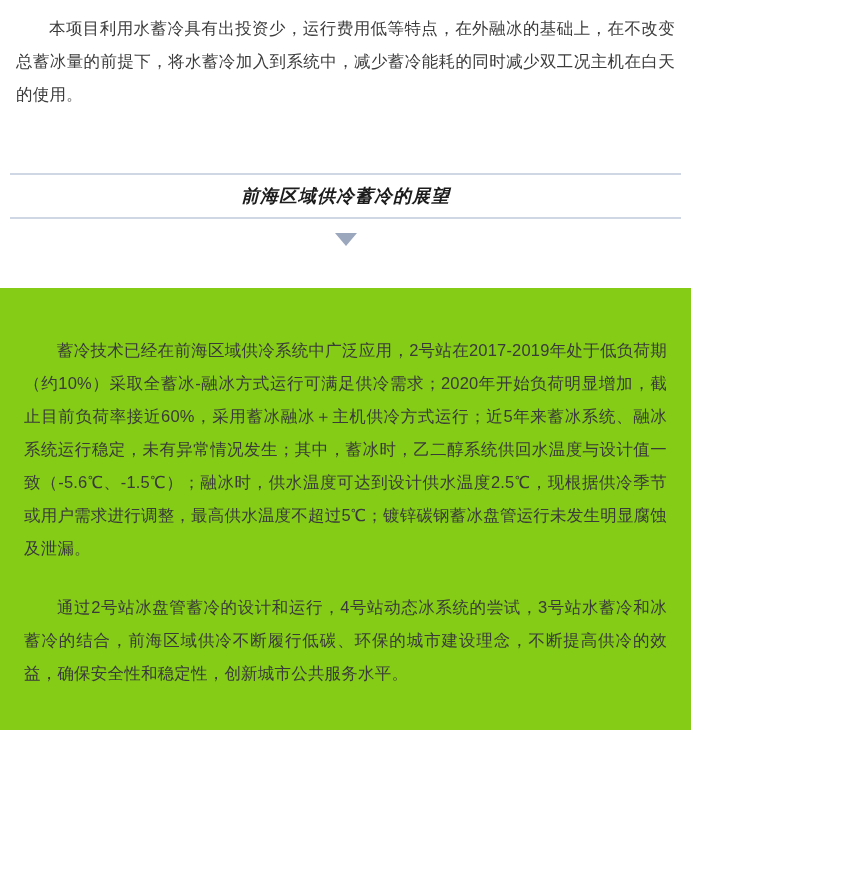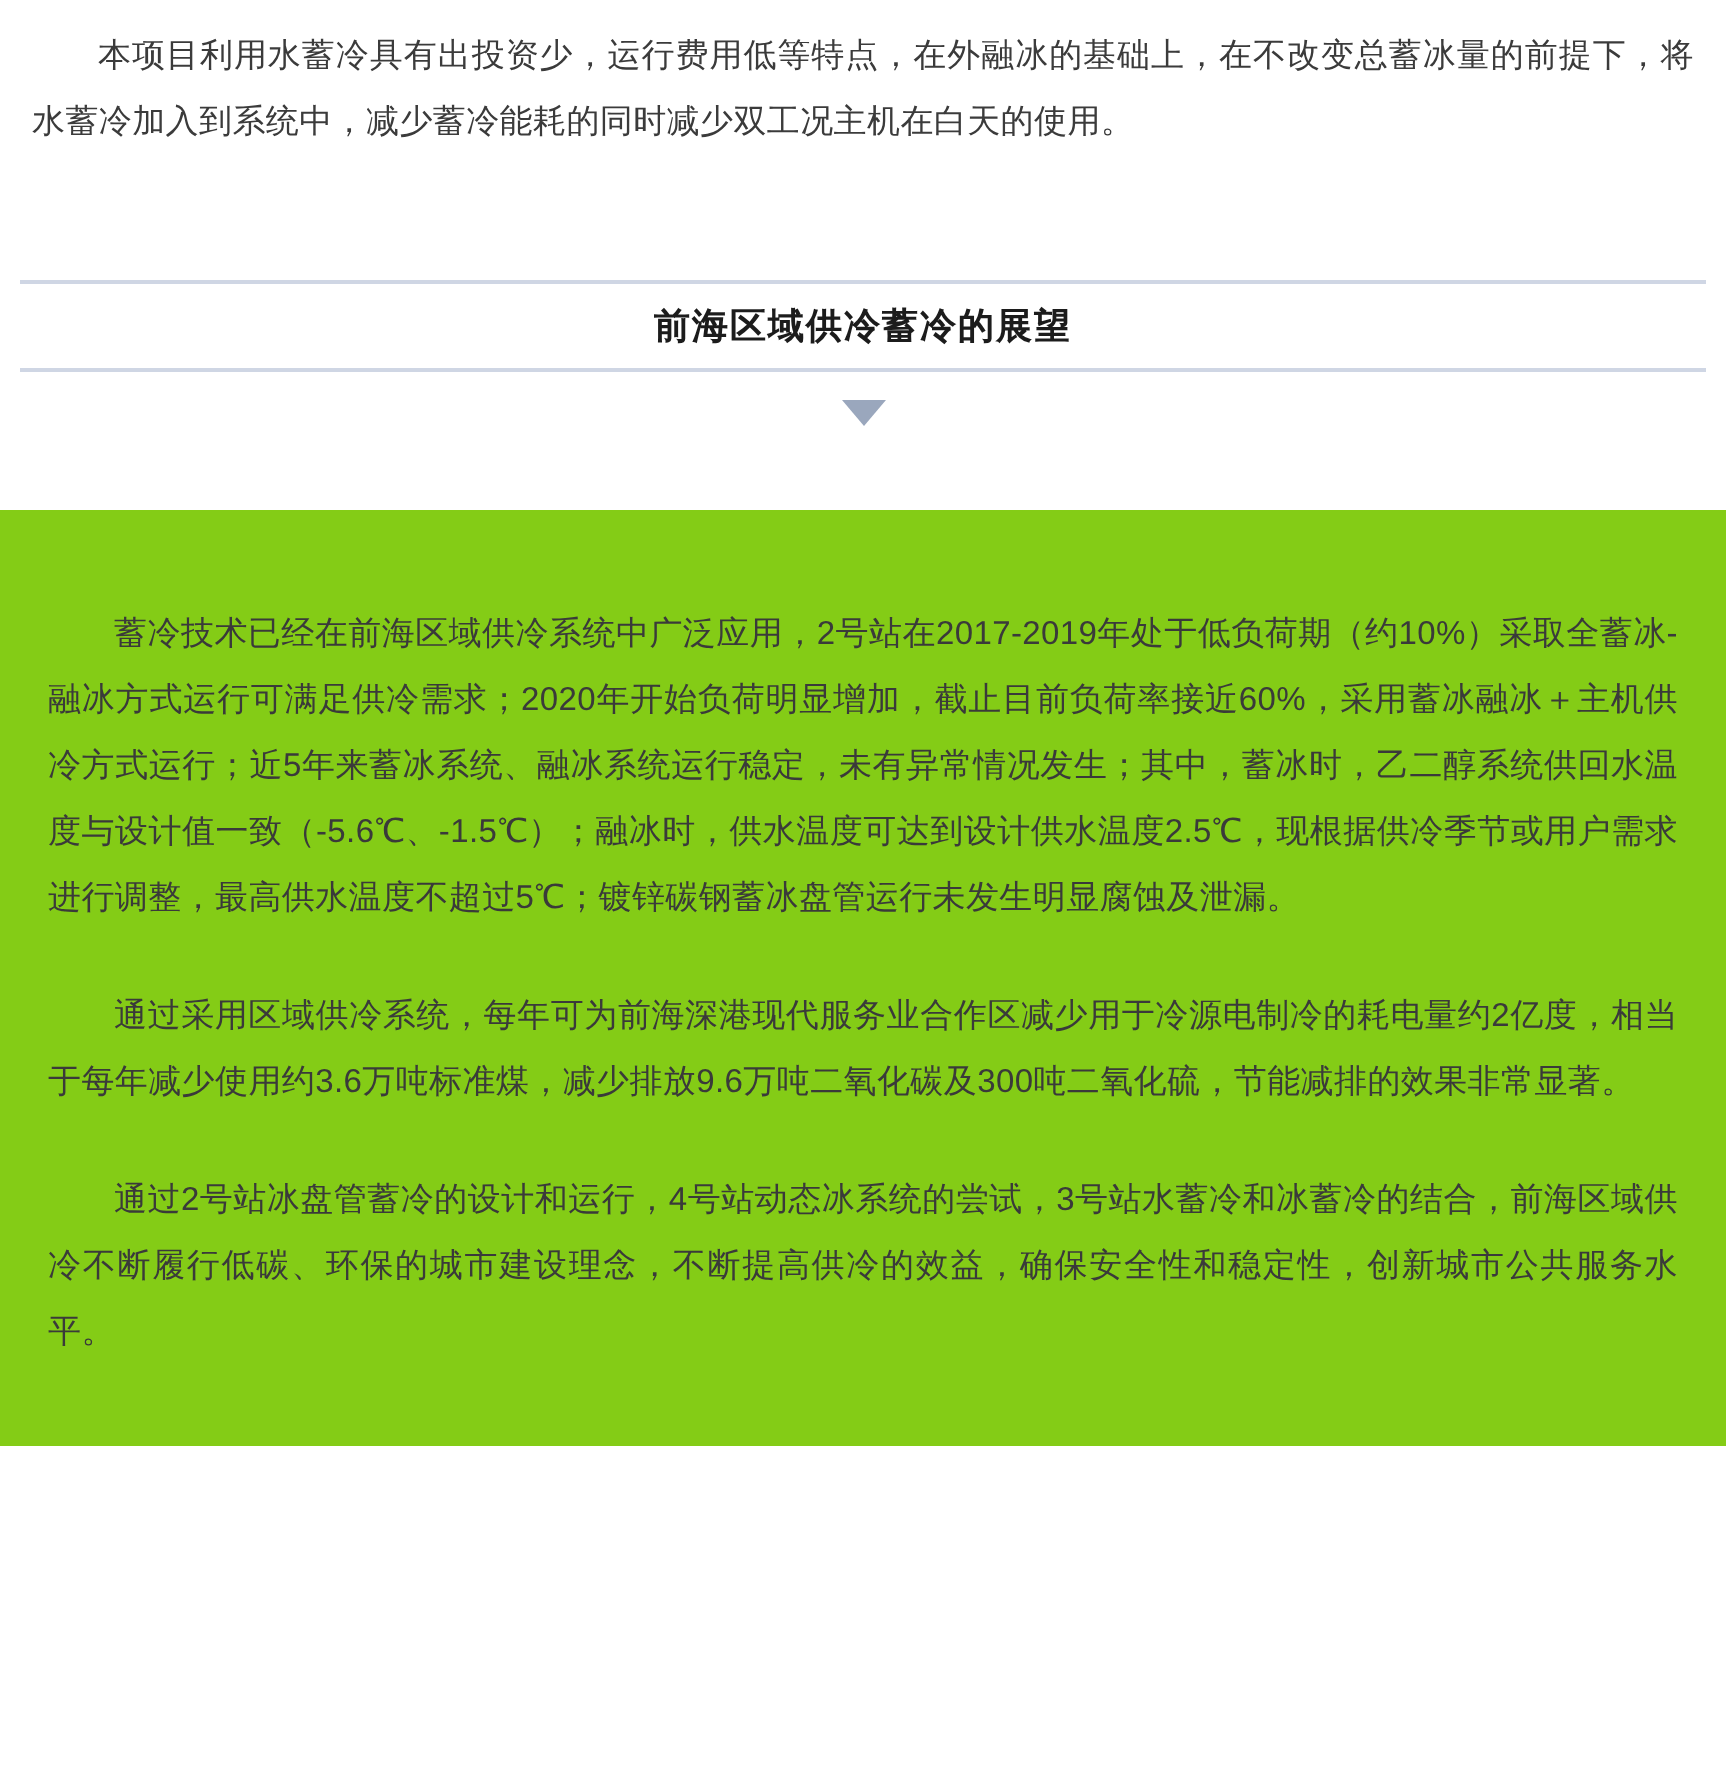--- a/index.html
+++ b/index.html
@@ -8,38 +8,39 @@
     background: #ffffff;
   }
   body {
     width: 863px;
     min-height: 887px;
     font-family: "Liberation Sans", sans-serif;
     color: #333333;
     -webkit-font-smoothing: antialiased;
   }
   .page {
-    width: 863px;
+    width: 691px;
     box-sizing: border-box;
   }
   .intro-block {
     padding: 12px 16px 6px 16px;
   }
   p.para {
     margin: 0 0 18px 0;
     font-size: 16.5px;
     line-height: 2.0;
     text-align: justify;
     text-indent: 2em;
     color: #3b3b3b;
     letter-spacing: 0.2px;
   }
   .section-heading-wrap {
     margin: 22px 0 0 0;
     padding: 16px 10px;
+    font-style: italic;
   }
   .section-heading {
     position: relative;
     border-top: 2px solid #cfd6e4;
     border-bottom: 2px solid #cfd6e4;
     padding: 9px 0;
     text-align: center;
   }
   .section-heading .title {
     font-size: 18px;
@@ -80,17 +81,16 @@
 
   <div class="section-heading-wrap">
     <div class="section-heading">
       <span class="title">前海区域供冷蓄冷的展望</span>
     </div>
     <div class="arrow-down"></div>
   </div>
 
   <div class="body-panel">
     <p class="para">蓄冷技术已经在前海区域供冷系统中广泛应用，2号站在2017-2019年处于低负荷期（约10%）采取全蓄冰-融冰方式运行可满足供冷需求；2020年开始负荷明显增加，截止目前负荷率接近60%，采用蓄冰融冰＋主机供冷方式运行；近5年来蓄冰系统、融冰系统运行稳定，未有异常情况发生；其中，蓄冰时，乙二醇系统供回水温度与设计值一致（-5.6℃、-1.5℃）；融冰时，供水温度可达到设计供水温度2.5℃，现根据供冷季节或用户需求进行调整，最高供水温度不超过5℃；镀锌碳钢蓄冰盘管运行未发生明显腐蚀及泄漏。</p>
-    <p class="para">通过采用区域供冷系统，每年可为前海深港现代服务业合作区减少用于冷源电制冷的耗电量约2亿度，相当于每年减少使用约3.6万吨标准煤，减少排放9.6万吨二氧化碳及300吨二氧化硫，节能减排的效果非常显著。</p>
     <p class="para">通过2号站冰盘管蓄冷的设计和运行，4号站动态冰系统的尝试，3号站水蓄冷和冰蓄冷的结合，前海区域供冷不断履行低碳、环保的城市建设理念，不断提高供冷的效益，确保安全性和稳定性，创新城市公共服务水平。</p>
   </div>
 
 </div>
 
 </body></html>

